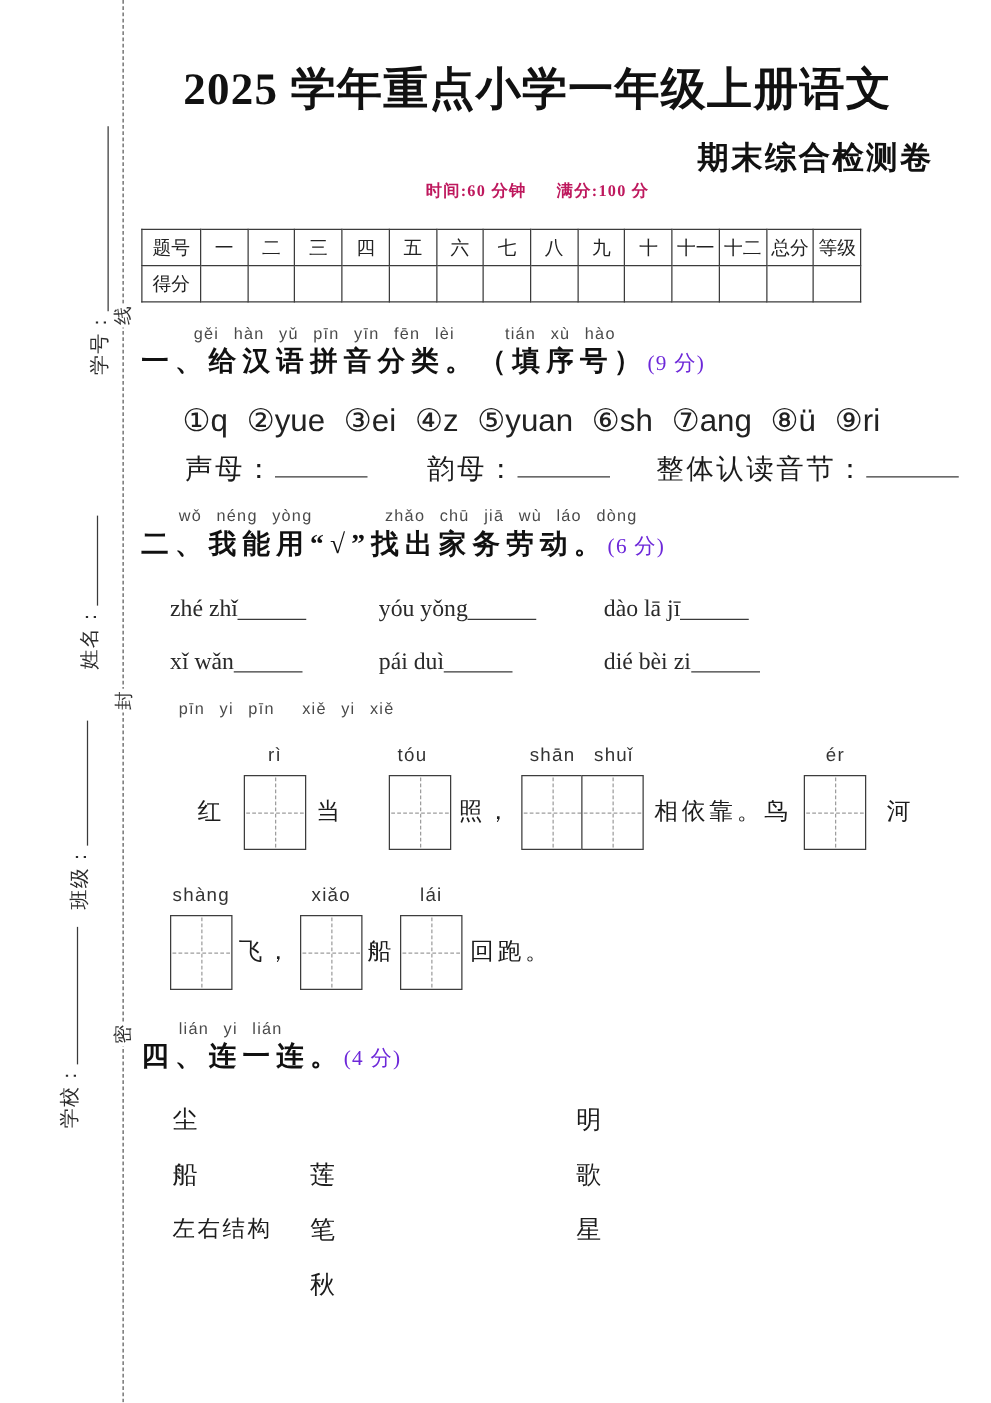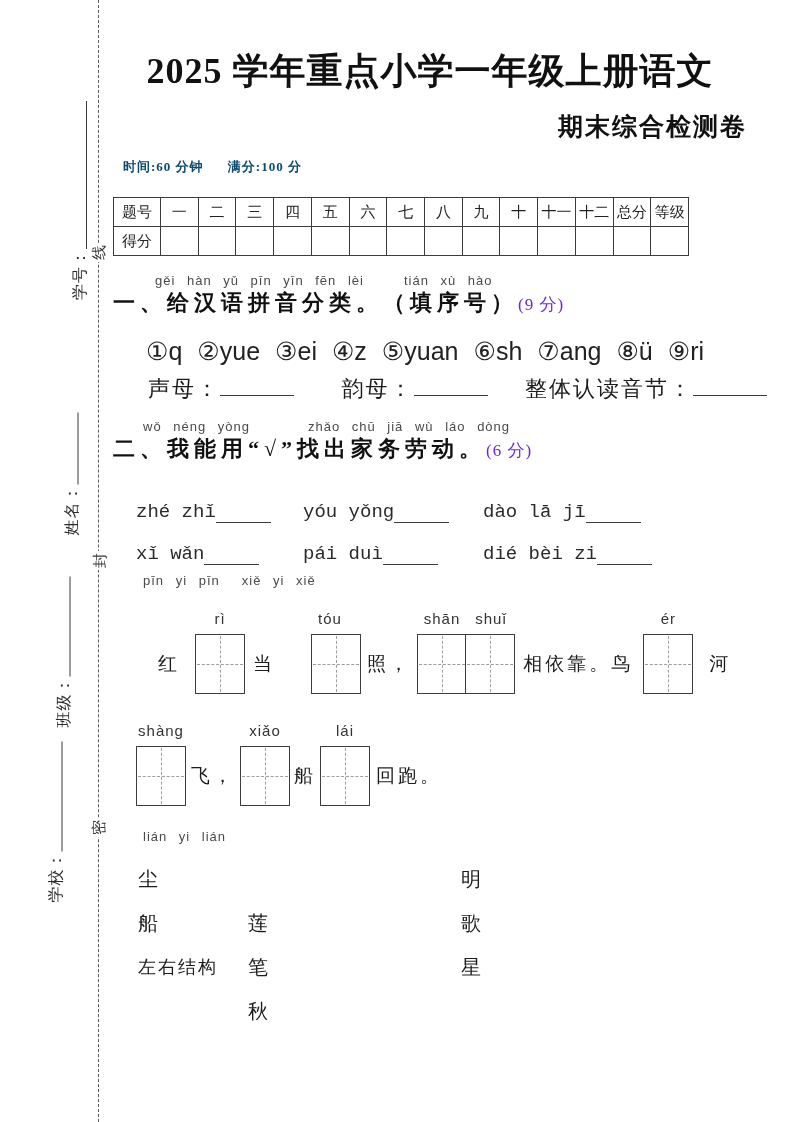--- a/index.html
+++ b/index.html
@@ -27,22 +27,22 @@
   .main { position:absolute; left:113px; top:0; width:634px; }
   .title {
     margin-top:46px; text-align:center; font-size:36px; font-weight:700;
     letter-spacing:1px; line-height:50px; color:#111;
   }
   .subtitle {
     margin-top:14px; text-align:right; font-size:25px; font-weight:700;
     letter-spacing:2px; line-height:34px; color:#111;
   }
   .meta {
-    margin-top:14px; font-size:13px; font-weight:700;
-    line-height:17px; color:#0c4a6e; letter-spacing:1px;
+    text-align:center; font-size:13px; font-weight:700;
+    line-height:17px; color:#be185d; letter-spacing:1px;
   }
   .meta span { margin:0 10px; }
   
   table.score {
     margin-top:22px; border-collapse:collapse; table-layout:fixed; width:614px;
   }
   table.score td {
     border:1.3px solid #3c3c3c; height:29px; text-align:center;
     font-size:15px; color:#222; overflow:hidden;
   }
@@ -57,22 +57,22 @@
     margin-top:19px; padding-left:33px; display:flex; gap:15px;
     font-family:"Liberation Sans", sans-serif; font-size:25px; color:#222;
     line-height:27px;
   }
   .blanks-row { margin-top:12px; padding-left:35px; font-size:22px; letter-spacing:2px; line-height:24px; white-space:nowrap; }
   .u-line { display:inline-block; width:74px; height:14px; border-bottom:1.3px solid #3a3a3a; }
   .gap1 { display:inline-block; width:40px; }
   .gap2 { display:inline-block; width:30px; }
   .q2-grid { margin-top:16px; padding-left:23px; display:grid; grid-template-columns:167px 180px auto; }
   .q2-grid .cell {
-    height:42px; display:flex; align-items:flex-end;
-    font-family:Liberation Mono, monospace; font-size:19px; color:#2a2a2a;
+    height:42px; display:flex; align-items:center;
+    font-family:Liberation Serif, serif; font-size:19px; color:#2a2a2a;
   }
   .u-line2 { display:inline-block; width:55px; height:15px; border-bottom:1.3px solid #3a3a3a; }
   
   .hz-row { display:flex; align-items:center; height:62px; }
   .hz-row .hz { font-size:19px; letter-spacing:3px; color:#1c1c1c; line-height:24px; white-space:nowrap; }
   .box-wrap { position:relative; }
   .tzg {
     position:relative; width:50px; height:60px; border:1.7px solid #3d3d3d; background:#fff;
   }
   .tzg::before { content:""; position:absolute; left:1px; right:1px; top:50%; border-top:1px dashed #9d9d9d; }
@@ -285,20 +285,23 @@
       <span class="box-wrap" style="margin-left:4px;">
         <span class="box-pinyin">lái</span>
         <span class="tzg" style="display:block;"></span>
       </span>
       <span class="hz" style="margin-left:6px;">回跑。</span>
     </div>
 
     <div class="pinyin-line" style="margin-top:22px; padding-left:30px;">
       <span>lián yi lián</span>
     </div>
+    <div class="q-title">
+      <span>四、连一连。</span><span class="q-score">(4 分)</span>
+    </div>
     <div class="q4-grid">
       <div class="mcell">尘</div>
       <div class="mcell mid"></div>
       <div class="mcell">明</div>
 
       <div class="mcell">船</div>
       <div class="mcell">莲</div>
 
       <div class="mcell">歌</div>
       <div class="mcell mid">左右结构</div>

